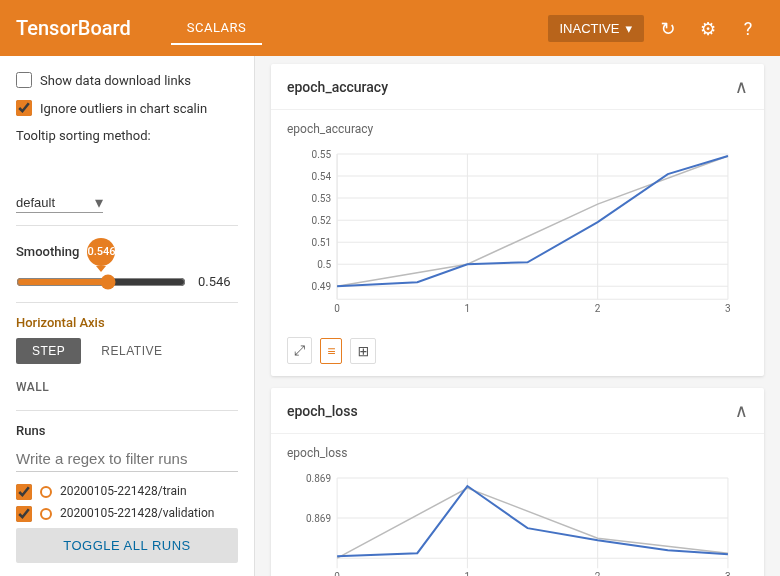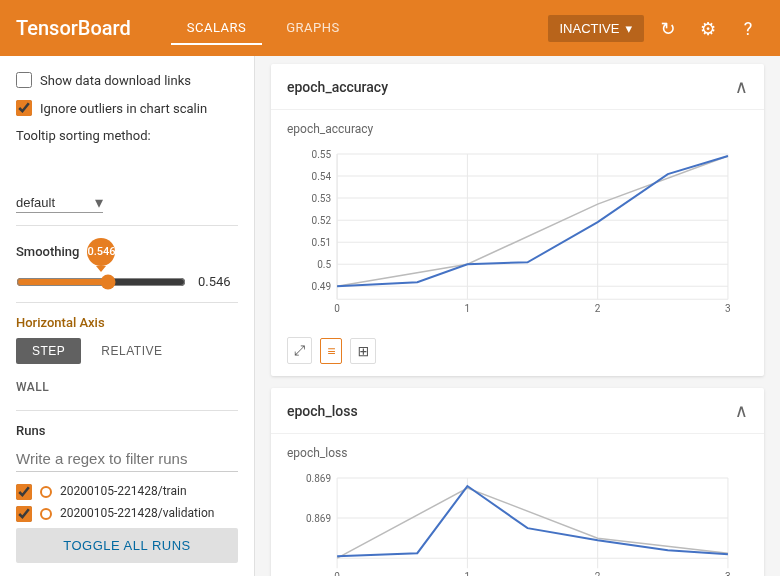--- a/index.html
+++ b/index.html
@@ -349,21 +349,20 @@
     }
     .chart-tool-btn.active { border-color: #e67e22; color: #e67e22; }
   </style>
 </head>
 <body>
 
 <div class="header">
   <div class="header-logo">TensorBoard</div>
   <nav class="header-nav">
     <div class="nav-item active">SCALARS</div>
-    <div class="nav-item">GRAPHS</div>
   </nav>
   <div class="header-right">
     <button class="inactive-btn">
       <span>INACTIVE</span>
       <span>▾</span>
     </button>
     <div class="header-icon">↻</div>
     <div class="header-icon">⚙</div>
     <div class="header-icon">?</div>
   </div>

